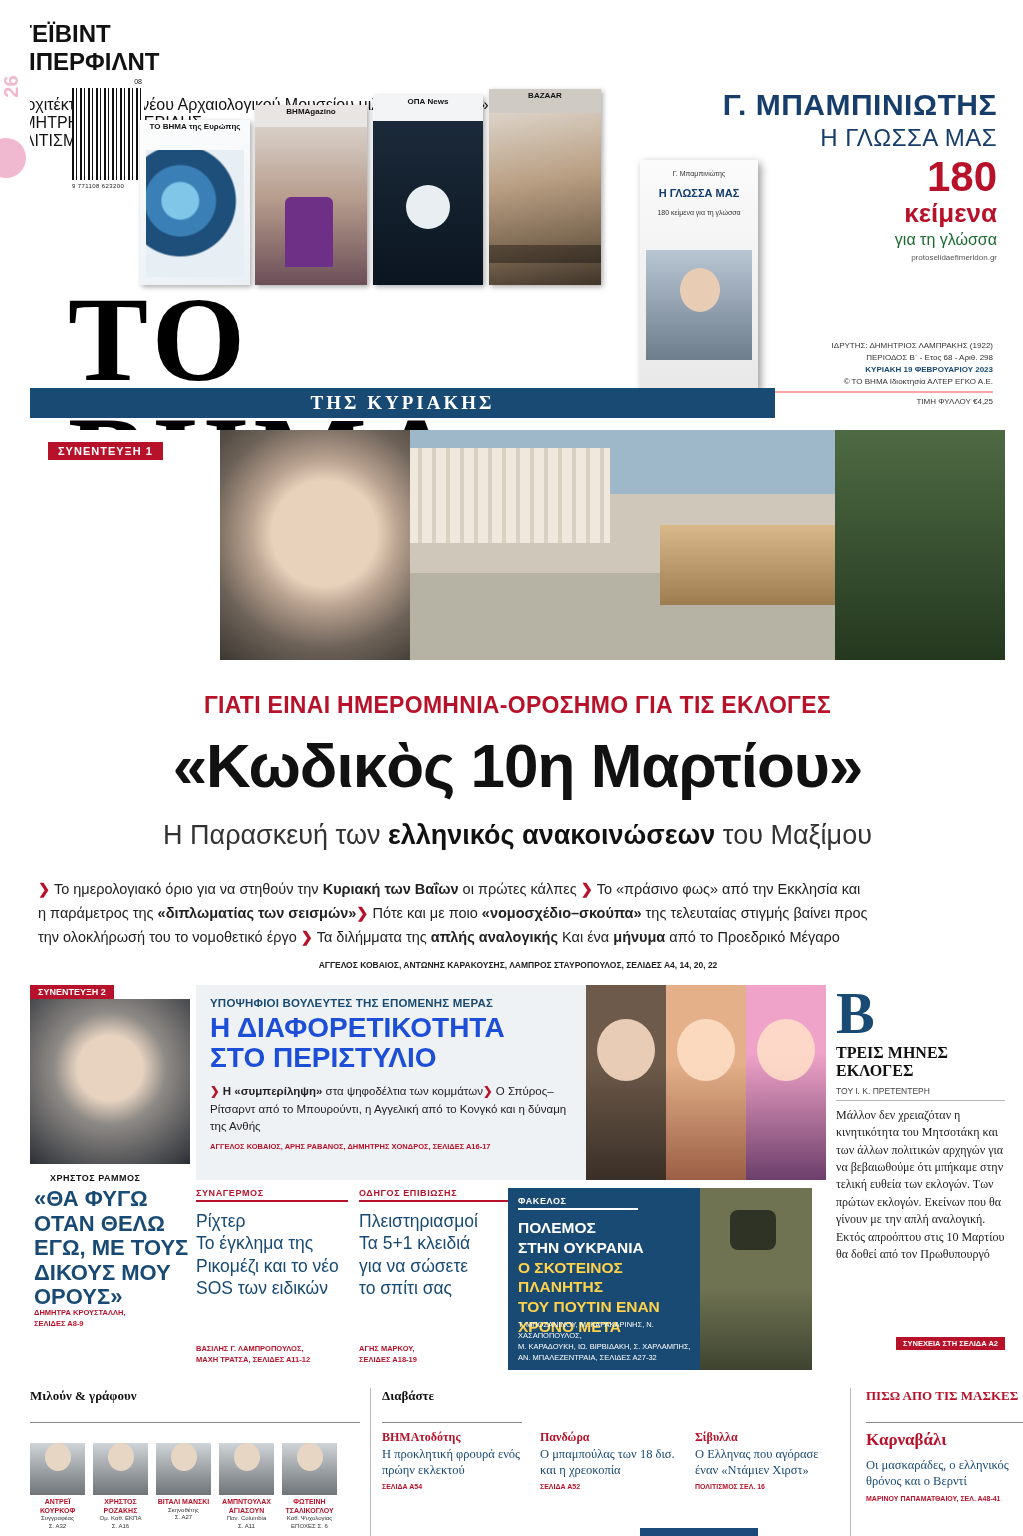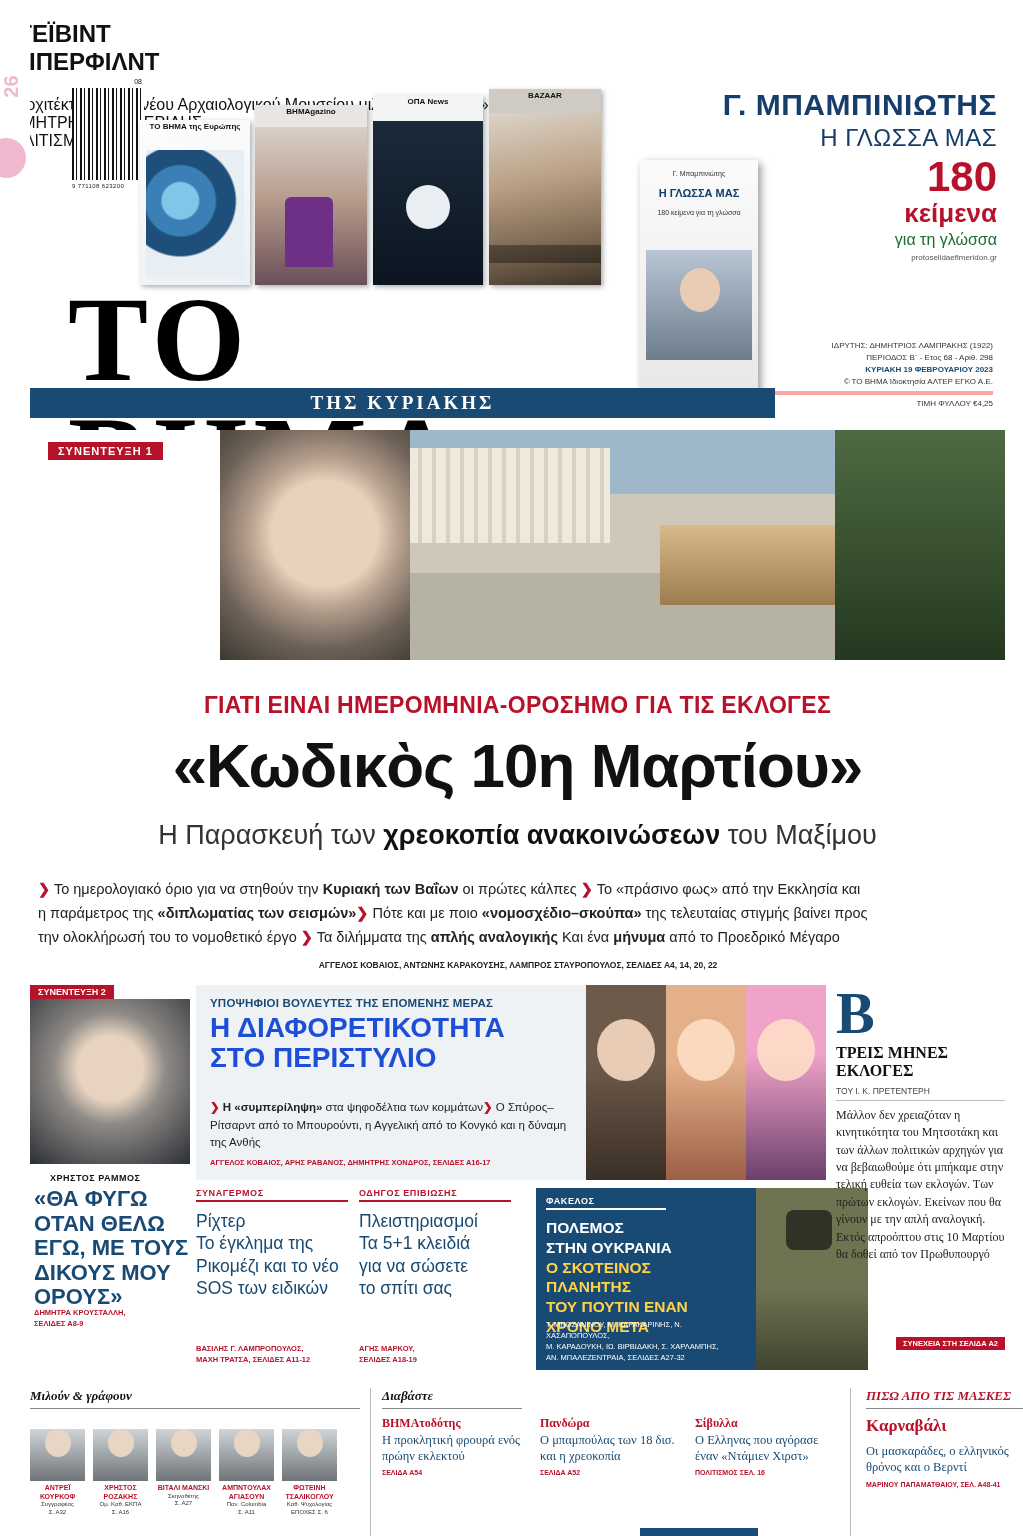--- a/index.html
+++ b/index.html
@@ -63,21 +63,21 @@
   .promo .l5 { font-size:16px; color:#1b6b2f; margin-top:2px; }
   .promo .l6 { font-size:8px; color:#555; margin-top:4px; }
 
   .logo { position:absolute; left:38px; top:240px; width:600px; font-size:120px; font-weight:bold;
     letter-spacing:6px; line-height:1; color:#000; font-family:"Liberation Serif", serif; }
   .logo-bar { position:absolute; left:30px; top:368px; width:745px; height:30px; background:#184a73; }
   .logo-bar span { color:#fff; font-size:19px; font-weight:bold; letter-spacing:3px;
     display:block; text-align:center; line-height:30px; font-family:"Liberation Serif", serif; }
   .imprint { position:absolute; right:12px; top:300px; width:230px; text-align:right; font-size:8px; color:#333; line-height:1.5; }
   .imprint .blue { color:#184a73; font-weight:bold; }
-  .imprint .price { border-top:4px solid #fca5a5; margin-top:3px; padding-top:3px; }
+  .imprint .price { border-top:2px solid #fca5a5; margin-top:3px; padding-top:3px; }
 
   
   .banner { position:absolute; left:30px; top:410px; width:975px; height:230px; overflow:hidden;
     background:linear-gradient(90deg,#ffffff 0 34%, #c9c2b4 34% 100%); }
   .banner .render { position:absolute; left:330px; top:0; width:645px; height:230px;
     background:linear-gradient(180deg,#9fb8c9 0 28%, #cfc8ba 28% 62%, #b7b3a4 62% 100%); }
   .banner .render:before { content:""; position:absolute; left:20px; top:18px; width:230px; height:95px;
     background:repeating-linear-gradient(90deg,#efe9dd 0 10px,#d8d1c2 10px 14px); }
   .banner .render:after { content:""; position:absolute; left:300px; top:95px; width:250px; height:80px;
     background:linear-gradient(180deg,#d8b98a,#9d7c4f); }
@@ -106,36 +106,36 @@
   .lcol h3 { position:absolute; left:20px; top:188px; margin:0; font-size:9px; font-weight:bold; color:#111; letter-spacing:.5px; }
   .lcol .big { position:absolute; left:4px; top:202px; width:155px; font-size:22px; font-weight:bold;
     color:#184a73; line-height:1.12; }
   .lcol .cr { position:absolute; left:4px; top:322px; font-size:7.5px; font-weight:bold; color:#b8122a; line-height:1.5; }
 
   .mid { position:absolute; left:196px; top:965px; width:630px; height:385px; }
   .midtop { position:absolute; left:0; top:0; width:630px; height:195px; background:#eef2f5; }
   .midtop .txt { position:absolute; left:14px; top:12px; width:370px; }
   .midtop .k { font-size:11.5px; font-weight:bold; color:#184a73; letter-spacing:.2px; }
   .midtop h2 { margin:4px 0 0; font-size:28px; font-weight:bold; color:#1d4ed8; line-height:1.08; }
-  .midtop .bl { margin-top:26px; font-size:11.5px; color:#222; line-height:1.5; }
+  .midtop .bl { margin-top:10px; font-size:11.5px; color:#222; line-height:1.5; }
   .midtop .bl .ar { color:#b8122a; font-weight:bold; }
   .midtop .cr { margin-top:7px; font-size:7.5px; font-weight:bold; color:#b8122a; }
   .faces { position:absolute; right:0; top:0; width:240px; height:195px; display:flex; }
   .face { flex:1; height:195px; }
   .f1 { background:linear-gradient(180deg,#6d5a4a 0 40%, #3a2f26 100%); }
   .f2 { background:linear-gradient(180deg,#e3b089 0 40%, #9b5f45 100%); }
   .f3 { background:linear-gradient(180deg,#f0a3c8 0 35%, #6c3f6b 100%); }
   .face:after { content:""; display:block; margin:34px auto 0; width:58px; height:62px; border-radius:50%;
     background:rgba(255,224,200,.85); }
 
   .cells { position:absolute; left:0; top:203px; width:630px; height:182px; }
   .cell { position:absolute; top:0; height:182px; }
   .c1 { left:0; width:152px; }
   .c2 { left:163px; width:152px; }
-  .c3 { left:340px; width:332px; background:#184a73; }
+  .c3 { left:312px; width:304px; background:#184a73; }
   .cell .lbl { font-size:9px; font-weight:bold; color:#b8122a; letter-spacing:.6px; border-bottom:2px solid #b8122a; padding-bottom:2px; }
   .cell .body { margin-top:8px; font-size:17.5px; line-height:1.28; color:#184a73; }
   .cell .cr { position:absolute; bottom:4px; left:0; font-size:7.5px; font-weight:bold; color:#b8122a; line-height:1.45; }
   .c3 .lbl { color:#fff; border-color:#fff; margin:8px 0 0 10px; width:120px; }
   .c3 .body { color:#fff; margin:8px 10px 0; width:175px; font-size:15.5px; font-weight:bold; }
   .c3 .body .y { color:#ffd24a; }
   .c3 .cr { color:#fff; left:10px; bottom:6px; width:180px; font-weight:normal; }
   .soldier { position:absolute; right:0; top:0; width:112px; height:182px;
     background:linear-gradient(180deg,#6f7352 0 55%, #3f4430 100%); }
   .soldier:after { content:""; position:absolute; left:30px; top:22px; width:46px; height:40px;
@@ -147,21 +147,21 @@
   .railH { font-size:16px; font-weight:bold; color:#111; line-height:1.15; margin-top:4px; font-family:"Liberation Serif", serif; }
   .railAuthor { font-size:8.5px; color:#444; border-bottom:1px solid #bbb; padding-bottom:4px; margin-top:5px; }
   .railText { font-size:12px; line-height:1.45; color:#222; margin-top:6px; font-family:"Liberation Serif", serif; }
   .railMore { position:absolute; right:0; bottom:20px; background:#b8122a; color:#fff; font-size:7.5px;
     font-weight:bold; padding:2px 7px; }
 
   
   .bottom { position:absolute; left:30px; top:1368px; width:975px; height:150px; }
   .bsec { position:absolute; top:0; }
   .bhead { font-family:"Liberation Serif", serif; font-size:13px; font-weight:bold; color:#111;
-    border-bottom:1px solid #888; padding-bottom:4px;font-style:italic; }
+    border-bottom:1px solid #888; padding-bottom:18px; }
   .bhead.red { color:#b8122a; }
   .people { display:flex; gap:8px; margin-top:8px; }
   .person { width:55px; text-align:center; }
   .person .ph { width:55px; height:52px; background:linear-gradient(180deg,#cfd4d8,#6f7479); }
   .person .ph:after { content:""; display:block; margin:12px auto 0; width:26px; height:28px; border-radius:50%; background:#e8d6c4; }
   .person .nm { font-size:7px; font-weight:bold; color:#b8122a; margin-top:3px; line-height:1.25; }
   .person .rl { font-size:6px; color:#333; line-height:1.25; }
   .bitem { font-size:12.5px; line-height:1.3; color:#184a73; margin-top:6px; font-family:"Liberation Serif", serif; }
   .bitem .t { font-weight:bold; color:#b8122a; font-size:12px; }
   .bpg { font-size:7px; font-weight:bold; color:#b8122a; margin-top:5px; }
@@ -252,21 +252,21 @@
     <span>ΝΤΕΪΒΙΝΤ</span><br>
     <span>ΤΣΙΠΕΡΦΙΛΝΤ</span>
   </h2>
   <div class="sub">Ο αρχιτέκτονας του νέου Αρχαιολογικού Μουσείου μιλάει στο «Βήμα»</div>
   <div class="credit" style="white-space:pre-line">ΔΗΜΗΤΡΗΣ ΔΟΥΛΓΕΡΙΔΗΣ,
 ΠΟΛΙΤΙΣΜΟΣ ΣΕΛΙΔΕΣ 8-9</div>
 
   <div class="kicker">ΓΙΑΤΙ ΕΙΝΑΙ ΗΜΕΡΟΜΗΝΙΑ-ΟΡΟΣΗΜΟ ΓΙΑ ΤΙΣ ΕΚΛΟΓΕΣ</div>
   <div class="headline">«Κωδικὸς 10η Μαρτίου»</div>
   <div class="deck">
-    <span>Η Παρασκευή των </span><b>χρεοκοπία ανακοινώσεων</b><span> του Μαξίμου</span>
+    <span>Η Παρασκευή των </span><b>ελληνικός ανακοινώσεων</b><span> του Μαξίμου</span>
   </div>
 
   <div class="bullets">
     <span class="ar">❯</span>
     <span>Το ημερολογιακό όριο για να στηθούν την </span><b>Κυριακή των Βαΐων</b><span> οι πρώτες κάλπες </span><span class="ar">❯</span>
     <span>Το «πράσινο φως» από την Εκκλησία και</span><br>
     <span>η παράμετρος της </span><b>«διπλωματίας των σεισμών»</b><span class="ar">❯</span>
     <span> Πότε και με ποιο </span><b>«νομοσχέδιο–σκούπα»</b><span> της τελευταίας στιγμής βαίνει προς</span><br>
     <span>την ολοκλήρωσή του το νομοθετικό έργο </span><span class="ar">❯</span>
     <span>Τα διλήμματα της </span><b>απλής αναλογικής</b><span> Και ένα </span><b>μήνυμα</b><span> από το Προεδρικό Μέγαρο</span>

